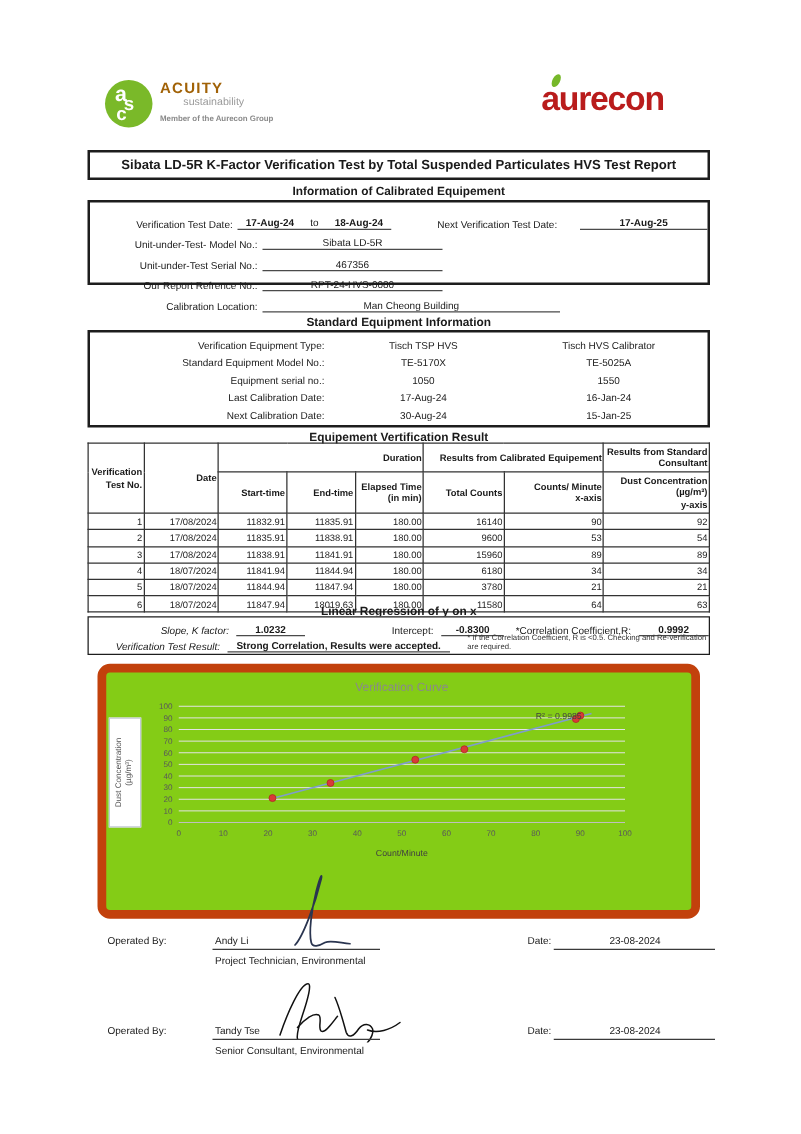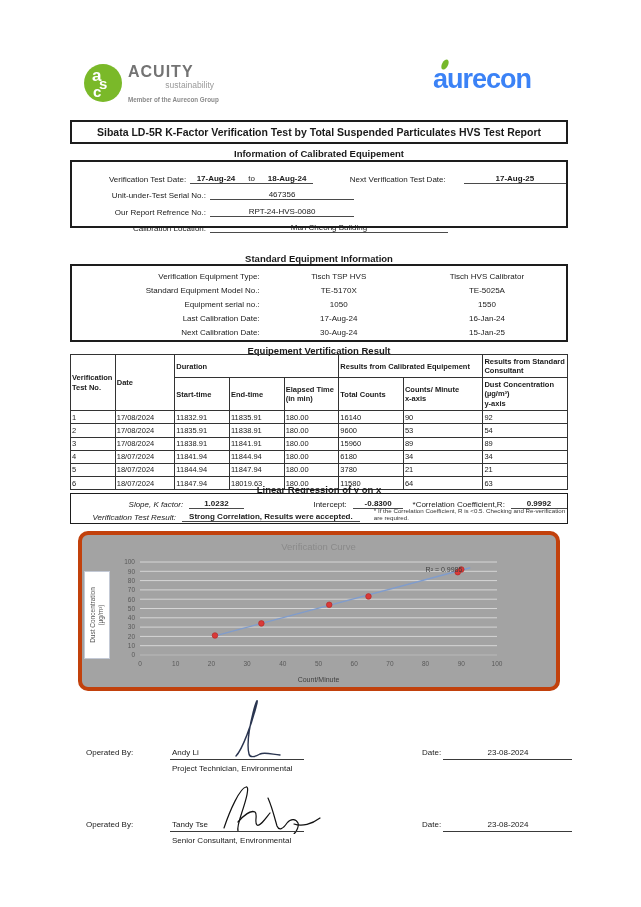--- a/index.html
+++ b/index.html
@@ -8,25 +8,25 @@
   .page { position:relative; width:641px; height:907px; background:#fff; overflow:hidden; }
 
   
   .acuity { position:absolute; left:84px; top:64px; display:flex; gap:6px; }
   .acuity-circle { position:relative; width:38px; height:38px; border-radius:50%; background:#7ab929; flex:0 0 auto; }
   .acuity-circle span { position:absolute; color:#fff; font-weight:bold; line-height:1; }
   .ac-a { left:8px; top:3px; font-size:17px; }
   .ac-s { left:15px; top:12px; font-size:15px; }
   .ac-c { left:9px; top:20px; font-size:15px; }
   .acuity-text { display:flex; flex-direction:column; }
-  .acuity-name { color:#737373; font-weight:bold; font-size:16px; letter-spacing:1px; line-height:1; }
-  .acuity-sub { color:#9a9a9a; font-size:8.5px; text-align:right; width:86px; line-height:1.2; }
+  .acuity-name { color:#a16207; font-weight:bold; font-size:12px; letter-spacing:1px; line-height:1; }
+  .acuity-sub { color:#9a9a9a; font-size:8.5px; text-align:center; width:86px; line-height:1.2; }
   .acuity-tag { color:#8a8a8a; font-size:6.3px; font-weight:bold; margin-top:6px; }
   .aurecon { position:absolute; left:433px; top:66px; }
-  .aurecon-word { font-size:27px; font-weight:bold; color:#3b82f6; letter-spacing:-1px; line-height:1; }
+  .aurecon-word { font-size:27px; font-weight:bold; color:#b91c1c; letter-spacing:-1px; line-height:1; }
   .aurecon-leaf { position:absolute; left:9px; top:-7px; width:6px; height:11px; background:#76b82a; border-radius:50% 50% 50% 50%; transform:rotate(28deg); }
 
   
   .sec-heading { position:absolute; left:70px; width:498px; text-align:center; font-weight:bold; font-size:9.5px; }
   .boxed { position:absolute; left:70px; width:498px; border:2px solid #1d1d1d; background:#fff; }
   .title-box { top:120px; height:24px; display:flex; align-items:center; justify-content:center; font-weight:bold; font-size:10.5px; }
 
   
   .info-box { top:160px; height:68px; padding-top:5px; font-size:8px; }
   .irow { display:flex; align-items:flex-end; height:16.5px; }
@@ -42,40 +42,40 @@
   
   .std-box { top:264px; height:78px; padding-top:4px; font-size:8px; }
   .stdtable { width:100%; border-collapse:collapse; }
   .stdtable td { font-size:8px; padding:2.4px 0; text-align:center;margin-left:44px; }
   .stdtable td:first-child { width:40%; text-align:right; padding-right:10px; }
   .stdtable td:nth-child(2) { width:28%; }
   .stdtable td:nth-child(3) { width:32%; }
 
   
   .rtable { position:absolute; left:70px; top:354px; width:498px; border-collapse:collapse; border:1.5px solid #111; }
-  .rtable th, .rtable td { border:1px solid #333; text-align:left; font-size:7.5px; }
+  .rtable th, .rtable td { border:1px solid #333; text-align:right; font-size:7.5px; }
   .rtable th { font-weight:bold; padding:2px 1px; }
   .rtable td { padding:1.6px 1px; }
   .th2line { line-height:1.25; }
 
   
   .reg-box { top:493px; height:31px; border-width:1.5px; font-size:8px; padding-top:2px; }
   .regrow { display:flex; align-items:flex-end; height:13px; }
   .reg-l1 { width:130px; text-align:right; padding-right:6px;font-style:italic; }
   .reg-v { border-bottom:1px solid #4a4a4a; font-weight:bold; text-align:center; }
   .reg-slope { width:60px; }
   .reg-il { width:120px; text-align:right; padding-right:6px; }
   .reg-iv { width:56px; }
   .reg-cl { width:118px; text-align:right; padding-right:6px; }
   .reg-cv { width:62px; }
   .reg-res { width:210px; }
   .reg-note { font-size:6.2px; color:#333; margin-left:14px; padding-bottom:1px; }
 
   
-  .chart-frame { position:absolute; left:78px; top:531px; width:482px; height:160px; border:4px solid #c2410c; border-radius:10px; background:#a3a3a3; }
+  .chart-frame { position:absolute; left:78px; top:531px; width:482px; height:204px; border:7px solid #c2410c; border-radius:10px; background:#84cc16; }
   .ytitle { position:absolute; left:-29px; top:67px; width:88px; height:26px; border:1px solid #c3c9d5; display:flex; flex-direction:column; align-items:center; justify-content:center; transform:rotate(-90deg); font-size:6.5px; color:#555; line-height:1.25; background:#fff; text-align:center; }
 
   
   .sig-label { position:absolute; font-size:8px; }
   .sig-line { position:absolute; border-bottom:1.5px solid #3a3a3a; }
   .sig-name { position:absolute; font-size:8px; }
   .sig-role { position:absolute; font-size:8px; }
   .date-val { position:absolute; font-size:8px; text-align:center; }
   .sig-svg { position:absolute; }
 </style>
@@ -107,20 +107,24 @@
   <div class="boxed info-box">
     <div class="irow">
       <div class="ilabel">Verification Test Date:</div>
       <div class="uval dategroup">
         <span class="bv">17-Aug-24</span>
         <span>to</span>
         <span class="bv">18-Aug-24</span>
       </div>
       <div class="next-label">Next Verification Test Date:</div>
       <div class="uval next-val bv">17-Aug-25</div>
+    </div>
+    <div class="irow">
+      <div class="ilabel">Unit-under-Test- Model No.:</div>
+      <div class="uval mid-val">Sibata LD-5R</div>
     </div>
     <div class="irow">
       <div class="ilabel">Unit-under-Test Serial No.:</div>
       <div class="uval mid-val">467356</div>
     </div>
     <div class="irow">
       <div class="ilabel">Our Report Refrence No.:</div>
       <div class="uval mid-val">RPT-24-HVS-0080</div>
     </div>
     <div class="irow">

